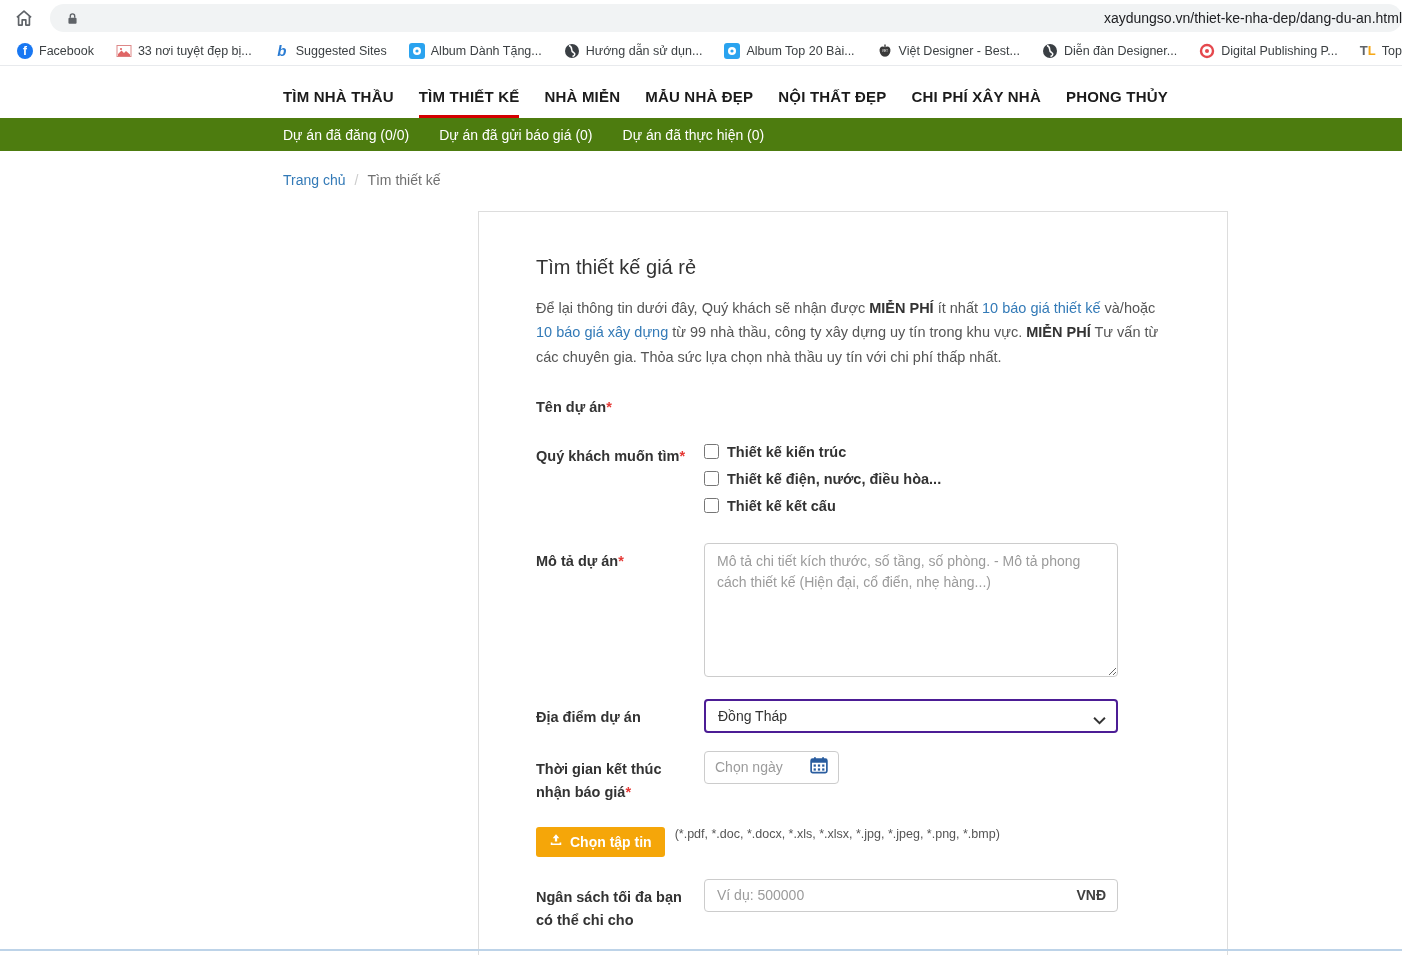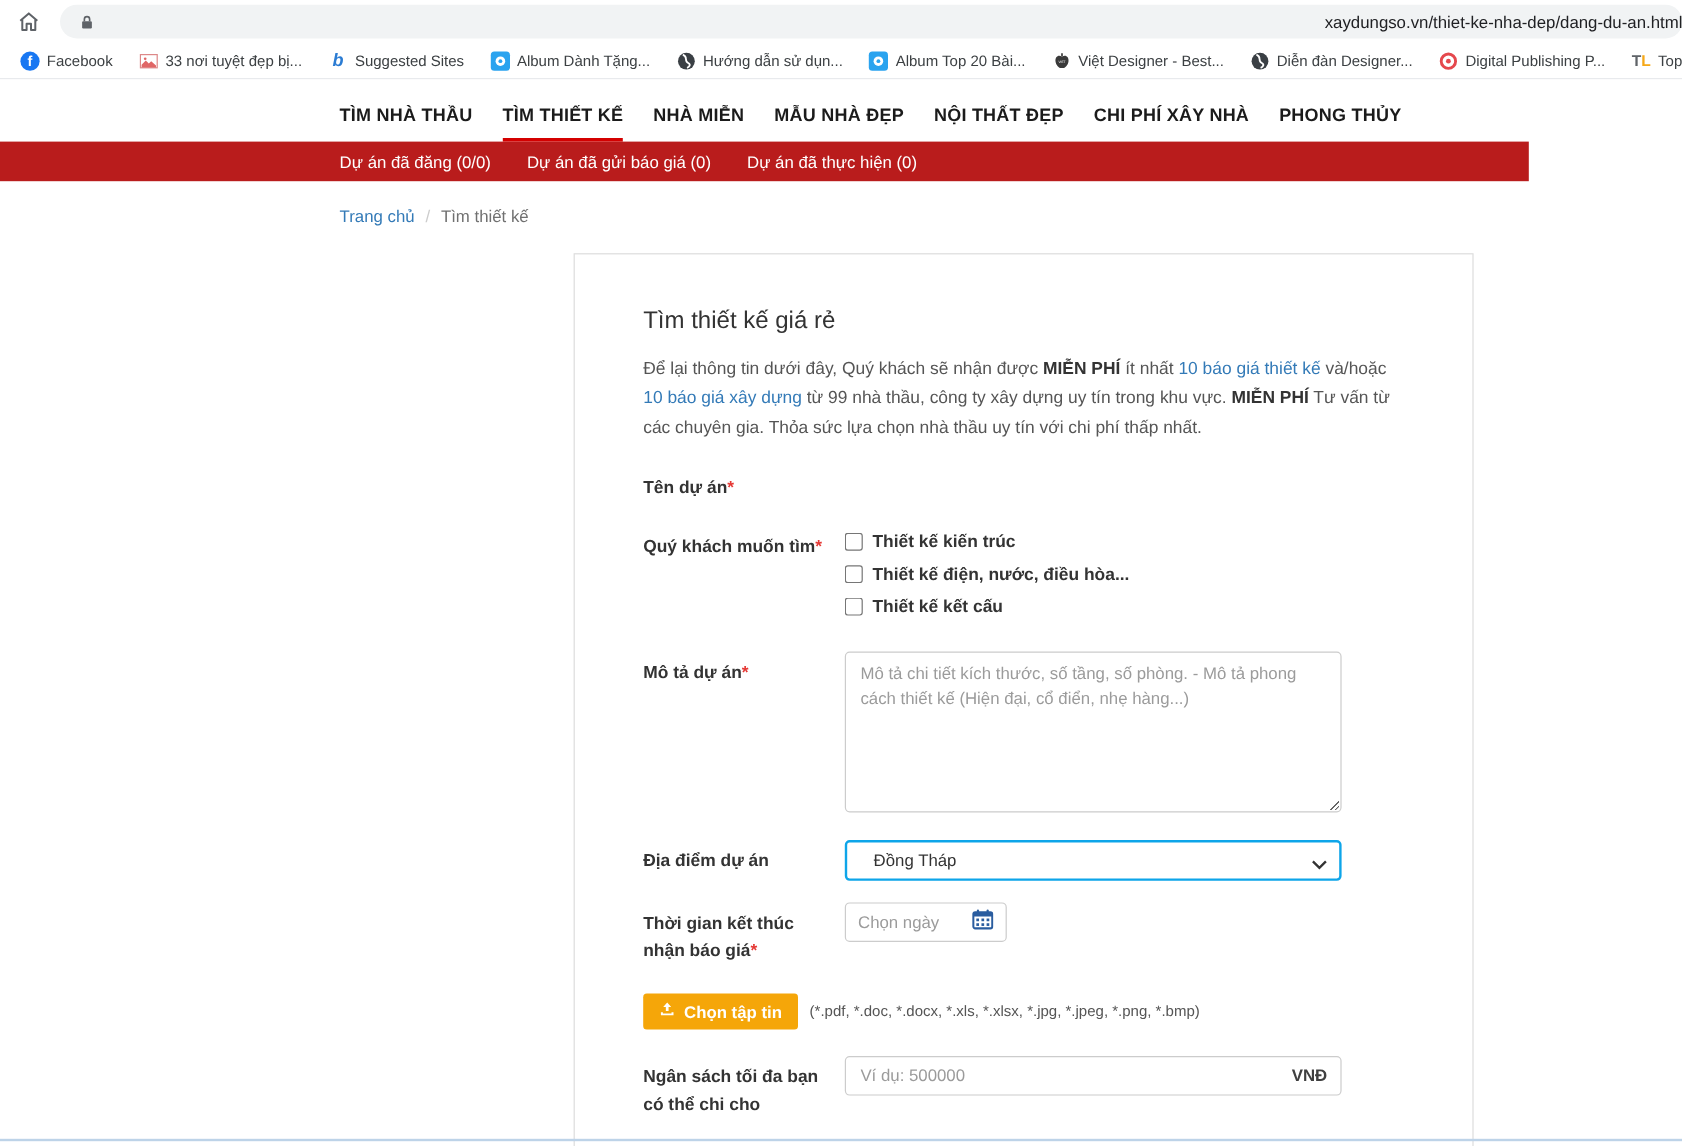--- a/index.html
+++ b/index.html
@@ -21,21 +21,21 @@
   .bing-b { color:#2b7cd3; font-weight:bold; font-style:italic; font-size:15px; }
   .album-sq { width:16px; height:16px; border-radius:3px; background:#2aa3ef; display:flex; align-items:center; justify-content:center; }
   .tl-t { color:#5f6368; font-weight:bold; font-size:13px; }
   .tl-l { color:#f6a817; font-weight:bold; font-size:13px; }
 
   
   .container { margin-left:283px; width:1119px; }
   .mainnav { display:flex; gap:25px; padding-top:22px; }
   .nav-item { font-weight:bold; font-size:15px; color:#1b1b1b; padding-bottom:10px; cursor:pointer; letter-spacing:.2px; }
   .nav-item.active { border-bottom:3px solid #d40000; }
-  .subnav { background:#b91c1c; height:33px; display:flex; align-items:center; width:1274px; }
+  .subnav { background:#4d7c0f; height:33px; display:flex; align-items:center; width:1402px; }
   .subnav-inner { margin-left:283px; display:flex; gap:30px; }
   .subnav-item { color:#fff; font-size:14px; cursor:pointer; }
   .breadcrumb { margin-top:21px; font-size:14px; display:flex; align-items:center; }
   .bc-home { color:#337ab7; cursor:pointer; }
   .bc-sep { color:#ccc; margin:0 9px; }
   .bc-cur { color:#707070; }
 
   
   .card { margin-left:195px; margin-top:23px; width:750px; border:1px solid #ddd; background:#fff;
           padding:44px 57px 60px; min-height:760px; }
@@ -56,30 +56,30 @@
   textarea.txt-area { width:414px; height:134px; border:1px solid #ccc; border-radius:4px; padding:7px 12px;
                font-size:14px; color:#333; line-height:1.5; font-family:"Liberation Sans", sans-serif;
                resize:vertical; outline:none; }
 
   .cb-group { padding-top:6px; }
   .cb-row { display:flex; align-items:center; margin-bottom:11px; cursor:pointer; }
   .cb-row input { width:15px; height:15px; margin:0; cursor:pointer; }
   .cb-row .cb-lab { font-weight:bold; font-size:14.5px; color:#333; margin-left:8px; }
 
   .select-wrap { position:relative; width:414px; }
-  select.loc-select { width:414px; height:34px; border:2px solid #0ea5e9; border-radius:4px; padding:0 22px;
+  select.loc-select { width:414px; height:34px; border:2px solid #4c1d95; border-radius:4px; padding:0 12px;
                font-size:14px; color:#333; background:#fff; appearance:none; -webkit-appearance:none;
                font-family:"Liberation Sans", sans-serif; outline:none; cursor:pointer; }
   .sel-chev { position:absolute; right:12px; top:12px; pointer-events:none; }
 
   .date-box { width:135px; height:33px; border:1px solid #ccc; border-radius:4px; display:flex;
               align-items:center; justify-content:space-between; padding:0 10px; cursor:pointer; }
   .date-ph { color:#9b9b9b; font-size:14px; }
 
-  .upload-row { display:flex; align-items:center; padding-top:4px; }
+  .upload-row { display:flex; align-items:flex-start; padding-top:4px; }
   .upload-btn { background:#f5a609; color:#fff; font-weight:bold; font-size:14px; height:30px;
                 padding:0 13px; border:none; border-radius:3px; display:flex; align-items:center;
                 gap:7px; cursor:pointer; font-family:"Liberation Sans", sans-serif; }
   .file-hint { font-size:12.5px; color:#555; margin-left:10px; white-space:nowrap; }
 
   .input-wrap { position:relative; width:414px; }
   .input-wrap .txt-input { width:414px; padding-right:52px; }
   .currency { position:absolute; right:12px; top:50%; transform:translateY(-50%); font-weight:bold;
               font-size:14px; color:#404040; }
 

